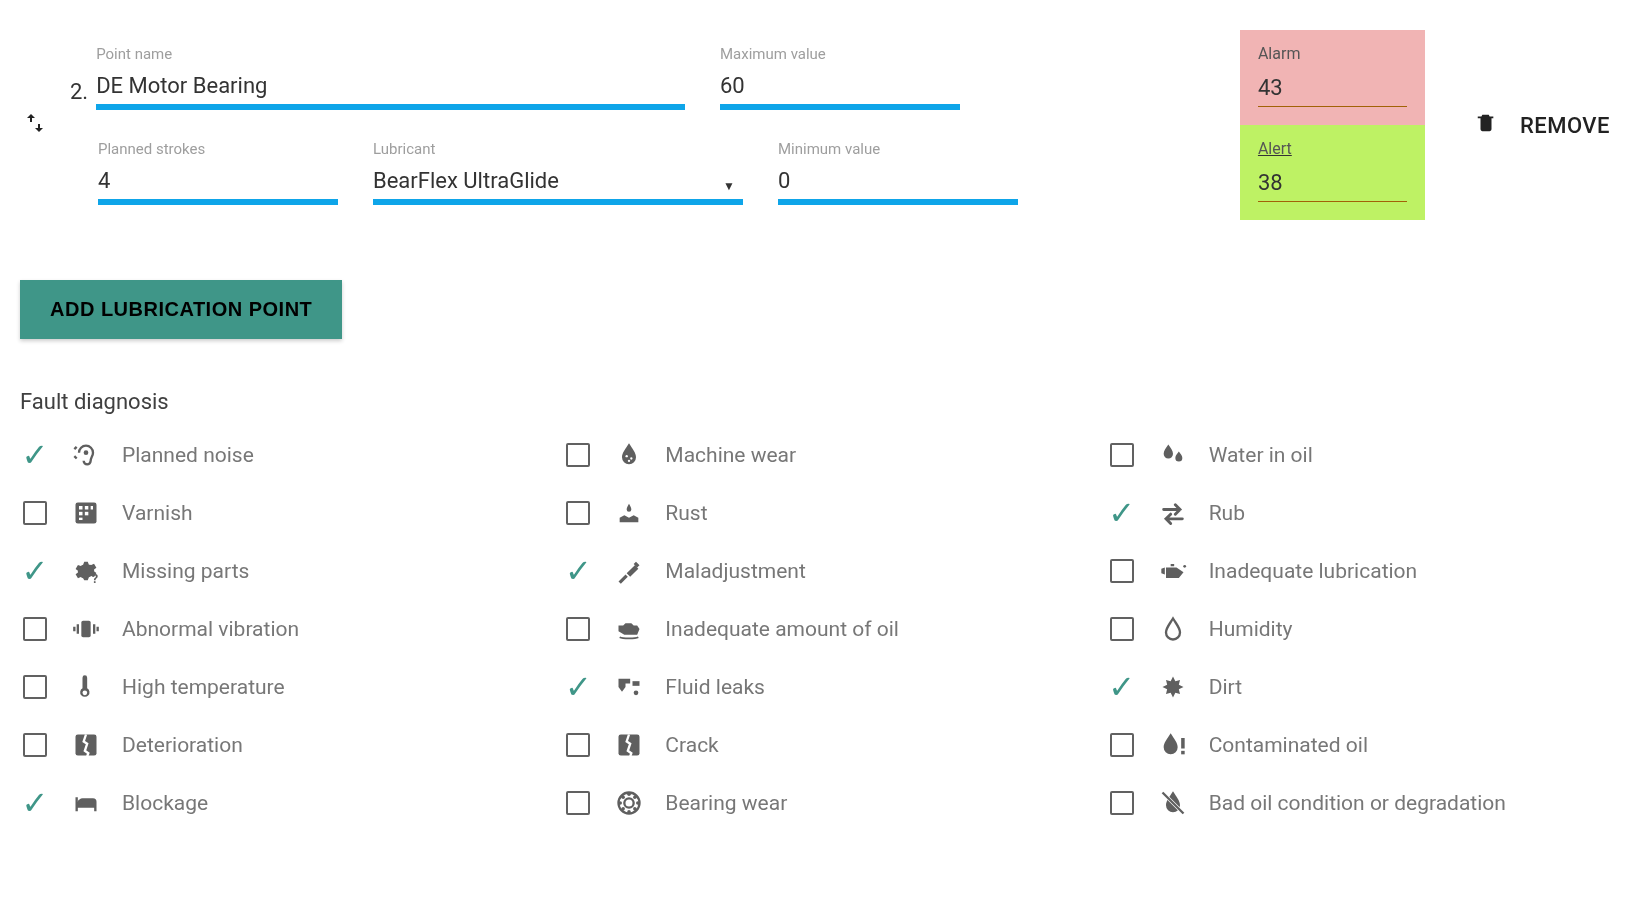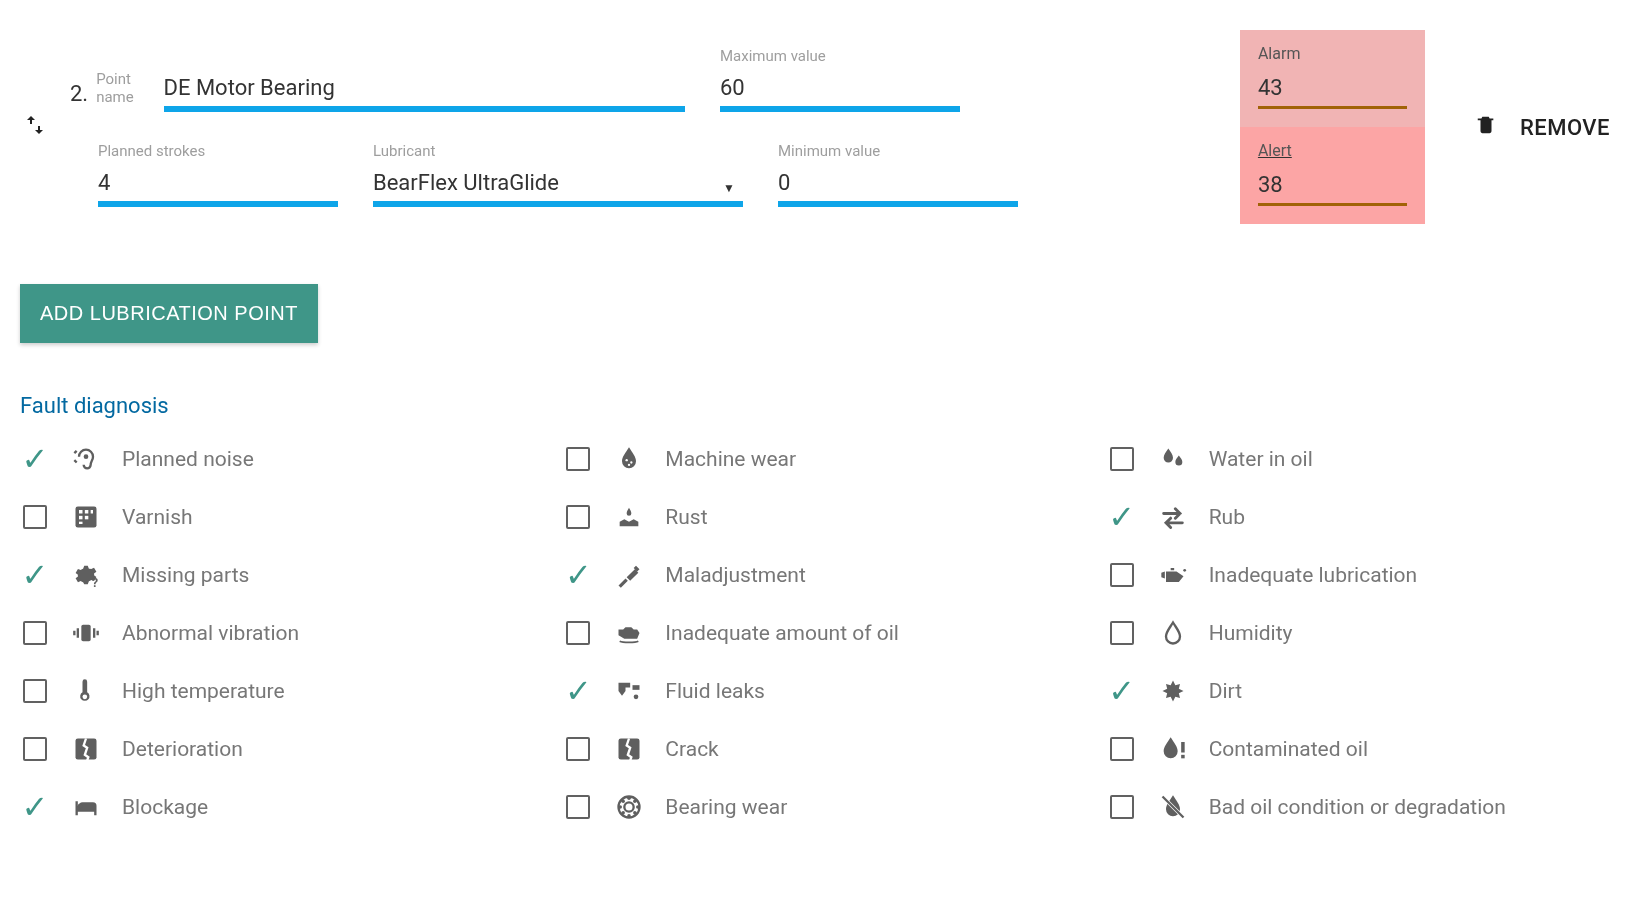--- a/index.html
+++ b/index.html
@@ -32,21 +32,21 @@
     display: flex;
     gap: 35px;
     align-items: flex-end;
   }
   .field {
     display: flex;
     flex-direction: column;
   }
   .field.with-number { flex-direction: row; align-items: flex-end; gap: 8px; }
   .field .number { font-size: 22px; color: #333; padding-bottom: 6px; flex-shrink: 0; }
-  .field-inner { display: flex; flex-direction: row; width: 100%; }
+  .field-inner { display: flex; flex-direction: column; width: 100%; }
   .field-label {
     font-size: 15px;
     color: #9e9e9e;
     margin-bottom: 6px;
     font-weight: 400;
   }
   .field-input {
     font-size: 22px;
     color: #333;
     border: none;
@@ -72,51 +72,51 @@
   .threshold-group {
     display: flex;
     flex-direction: column;
     width: 185px;
     flex-shrink: 0;
   }
   .threshold-box {
     padding: 14px 18px 18px 18px;
   }
   .threshold-box.alarm { background: #f1b4b4; }
-  .threshold-box.alert { background: #fca5a5; text-decoration: underline; }
+  .threshold-box.alert { background: #bef264; text-decoration: underline; }
   .threshold-box .field-label { color: #555; font-size: 16px; margin-bottom: 8px; }
   .threshold-box .field-input {
-    border-bottom: 3px solid #a16207;
+    border-bottom: 1px solid #a16207;
     color: #333;
     font-size: 22px;
   }
   .remove-group {
     display: flex;
     align-items: center;
     gap: 23px;
     flex-shrink: 0;
     padding-left: 30px;
   }
   .trash-icon { font-size: 24px; color: #222; }
   .remove-label { font-size: 22px; font-weight: 500; letter-spacing: 0.5px; color: #222; }
   .add-button {
     background: #3f9688;
-    color: #ffffff;
+    color: #000000;
     border: none;
-    padding: 18px 20px;
+    padding: 18px 30px;
     font-size: 20px;
     letter-spacing: 0.5px;
-    font-weight: 400;
+    font-weight: 700;
     cursor: pointer;
     box-shadow: 0 2px 4px rgba(0,0,0,0.2);
     margin-bottom: 50px;
   }
   .section-title {
     font-size: 22px;
-    color: #0369a1;
+    color: #404040;
     font-weight: 400;
     margin-bottom: 25px;
   }
   .fault-grid {
     display: grid;
     grid-template-columns: 1fr 1fr 1fr;
     row-gap: 26px;
     column-gap: 40px;
   }
   .fault-item {

